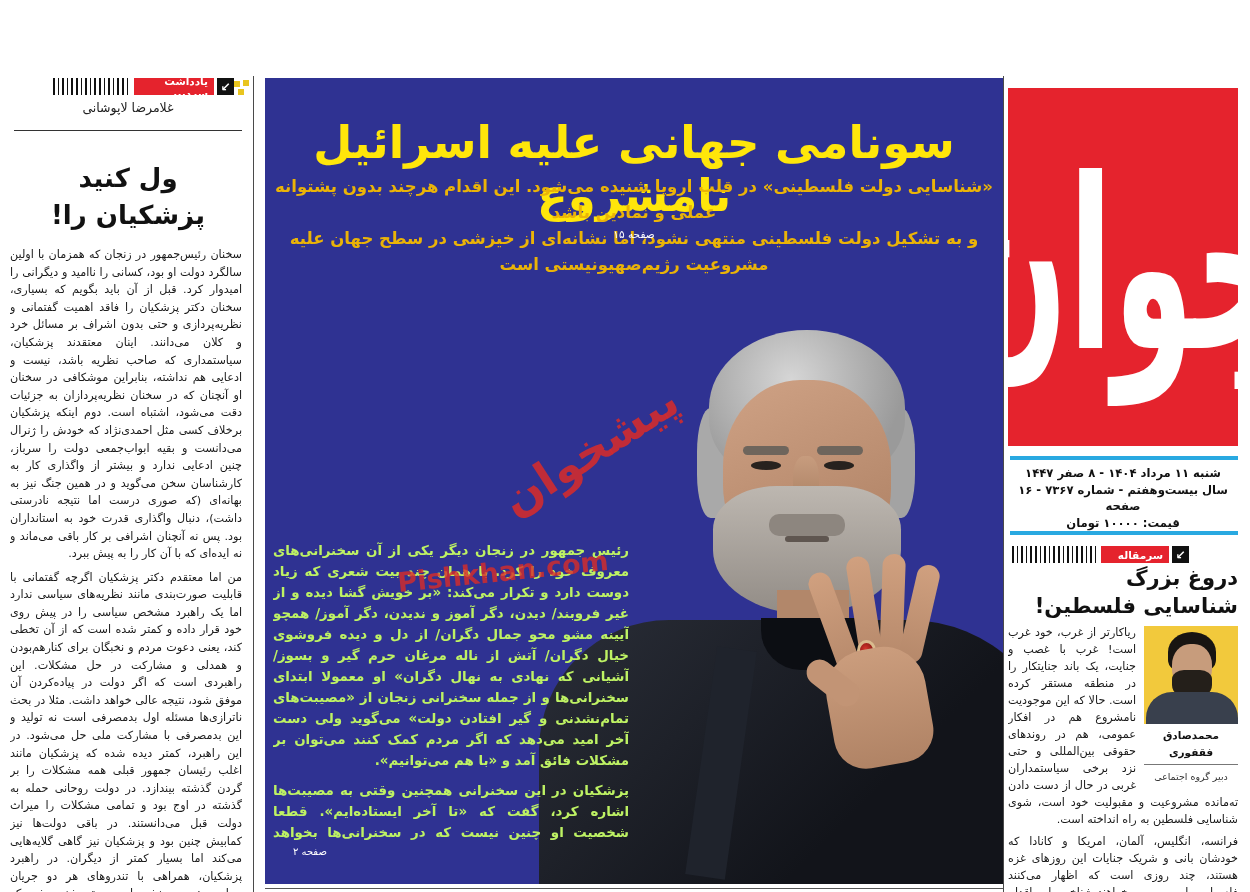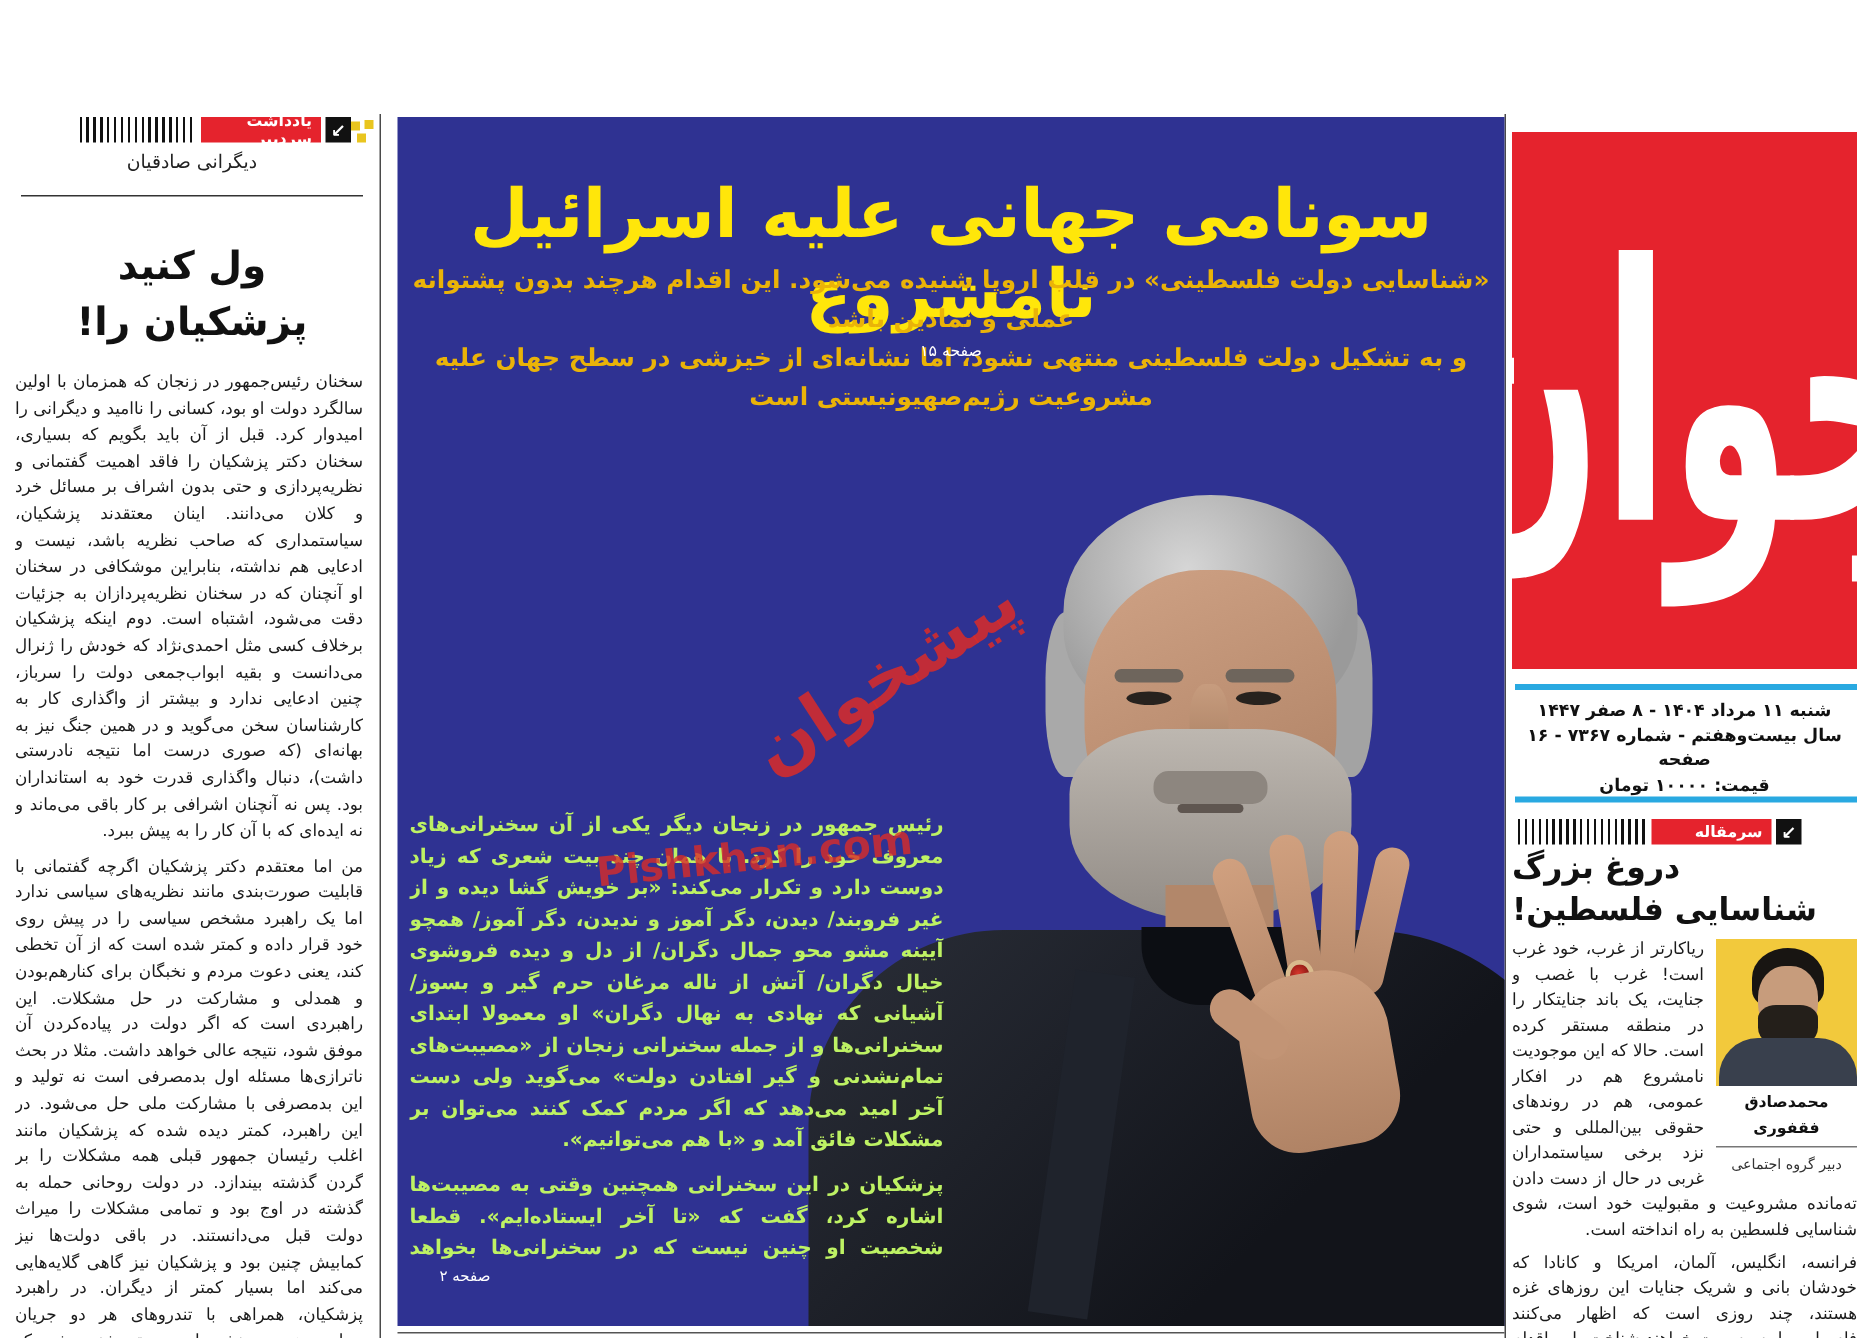--- a/index.html
+++ b/index.html
@@ -98,22 +98,22 @@
   .masthead{position:absolute;left:1008px;top:88px;width:230px;height:358px;background:#e5232d;
             display:flex;align-items:center;justify-content:center;overflow:hidden;}
   .masthead .logo{color:#fff;font-size:128px;font-weight:bold;direction:rtl;line-height:1;
                   transform:scaleY(1.85) scaleX(1.02);}
   .cyan-rule{position:absolute;left:1010px;width:228px;height:4px;background:#29a9e1;}
   .cr1{top:456px;} .cr2{top:531px;}
   .pub-info{position:absolute;left:1006px;top:465px;width:234px;direction:rtl;text-align:center;
             font-size:11.6px;font-weight:bold;color:#111;line-height:16.5px;}
   .rc-kicker{position:absolute;left:1012px;top:546px;display:flex;gap:3px;height:17px;direction:ltr;}
   .rc-kicker .barcode{width:86px;}
-  .rc-kicker .badge{width:80px;}
-  .ed-title{position:absolute;left:1008px;top:564px;width:230px;text-align:left;direction:rtl;
+  .rc-kicker .badge{width:68px;}
+  .ed-title{position:absolute;left:1008px;top:564px;width:230px;text-align:right;direction:rtl;
             font-size:21px;font-weight:bold;line-height:28px;color:#111;}
   .ed-title span{display:block;}
   .ed-body{position:absolute;left:1008px;top:624px;width:230px;height:268px;overflow:hidden;direction:rtl;
            font-size:11.2px;line-height:17px;color:#1a1a1a;text-align:justify;}
   .ed-body p{margin:0 0 5px 0;}
   .ed-figure{float:right;width:94px;margin:2px 0 4px 8px;}
   .ed-photo{position:relative;width:94px;height:98px;background:#f2c93c;overflow:hidden;}
   .ed-photo div{position:absolute;}
   .edp-hair{left:24px;top:6px;width:48px;height:40px;border-radius:50% 50% 30% 30%;background:#181512;}
   .edp-face{left:28px;top:18px;width:40px;height:46px;border-radius:45%;background:#c79c7c;}
@@ -145,21 +145,21 @@
     </div>
 
   <section class="col-left" data-name="editor-note-column">
     <div class="lc-kicker" data-name="editor-note-kicker-row">
       <div class="barcode" data-name="barcode-decoration"></div>
       <div class="badge" data-name="editor-note-badge">
         <span data-name="editor-note-badge-label">یادداشت سردبیر</span>
       </div>
       <div class="mark" data-name="arrow-mark-icon">↙</div>
     </div>
-    <div class="lc-author" data-name="editor-note-author">دیگرانی صادقیان</div>
+    <div class="lc-author" data-name="editor-note-author">غلامرضا لاپوشانی</div>
     <div class="lc-rule" data-name="rule-divider"></div>
     <div class="lc-title" data-name="editor-note-title">
       <span data-name="editor-note-title-line1">ول کنید</span>
       <span data-name="editor-note-title-line2">پزشکیان را!</span>
     </div>
     <div class="lc-body" data-name="editor-note-body">
       <p data-name="editor-note-paragraph">سخنان رئیس‌جمهور در زنجان که همزمان با اولین سالگرد دولت او بود، کسانی را ناامید و دیگرانی را امیدوار کرد. قبل از آن باید بگویم که بسیاری، سخنان دکتر پزشکیان را فاقد اهمیت گفتمانی و نظریه‌پردازی و حتی بدون اشراف بر مسائل خرد و کلان می‌دانند. اینان معتقدند پزشکیان، سیاستمداری که صاحب نظریه باشد، نیست و ادعایی هم نداشته، بنابراین موشکافی در سخنان او آنچنان که در سخنان نظریه‌پردازان به جزئیات دقت می‌شود، اشتباه است. دوم اینکه پزشکیان برخلاف کسی مثل احمدی‌نژاد که خودش را ژنرال می‌دانست و بقیه ابواب‌جمعی دولت را سرباز، چنین ادعایی ندارد و بیشتر از واگذاری کار به کارشناسان سخن می‌گوید و در همین جنگ نیز به بهانه‌ای (که صوری درست اما نتیجه نادرستی داشت)، دنبال واگذاری قدرت خود به استانداران بود. پس نه آنچنان اشرافی بر کار باقی می‌ماند و نه ایده‌ای که با آن کار را به پیش ببرد.</p>
       <p data-name="editor-note-paragraph">من اما معتقدم دکتر پزشکیان اگرچه گفتمانی با قابلیت صورت‌بندی مانند نظریه‌های سیاسی ندارد اما یک راهبرد مشخص سیاسی را در پیش روی خود قرار داده و کمتر شده است که از آن تخطی کند، یعنی دعوت مردم و نخبگان برای کنارهم‌بودن و همدلی و مشارکت در حل مشکلات. این راهبردی است که اگر دولت در پیاده‌کردن آن موفق شود، نتیجه عالی خواهد داشت. مثلا در بحث ناترازی‌ها مسئله اول بدمصرفی است نه تولید و این بدمصرفی با مشارکت ملی حل می‌شود. در این راهبرد، کمتر دیده شده که پزشکیان مانند اغلب رئیسان جمهور قبلی همه مشکلات را بر گردن گذشته بیندازد. در دولت روحانی حمله به گذشته در اوج بود و تمامی مشکلات را میراث دولت قبل می‌دانستند. در باقی دولت‌ها نیز کمابیش چنین بود و پزشکیان نیز گاهی گلایه‌هایی می‌کند اما بسیار کمتر از دیگران. در راهبرد پزشکیان، همراهی با تندروهای هر دو جریان سیاسی هم دیده نشده است. حتی شنیده شده که به برخی افراد پیام می‌رساند که تندروی نکنند. با اصلاح‌طلبان هم که می‌نشیند از آنان می‌خواهد سراغ تفرقه‌افکنی نروند. تهدیدها و کوچک‌شماری‌های روزنامه‌نگاران حامی خودش را هم چندان جدی نمی‌گیرد، حتی بعید می‌دانم از آنها باخبر شود. مثل عباس عبدی که به او تا پایان سال مهلت داده است و احمد زیدآبادی که تفاوت پزشکیان با جلیلی را در این می‌داند که «با جلیلی به ته دره سقوط می‌کردیم اما با اتوبوس پزشکیان به صخره می‌کوبیم». این تهدیدها نیز بیشتر در آرمان‌های اصلاح‌طلبی است نه در نیازهای واقعی ملی. مسائل کلان کشور مانند ناترازی‌ها و گرانی‌ها که در دولت پزشکیان هم ادامه یافته است.</p>
     </div>
   </section>

